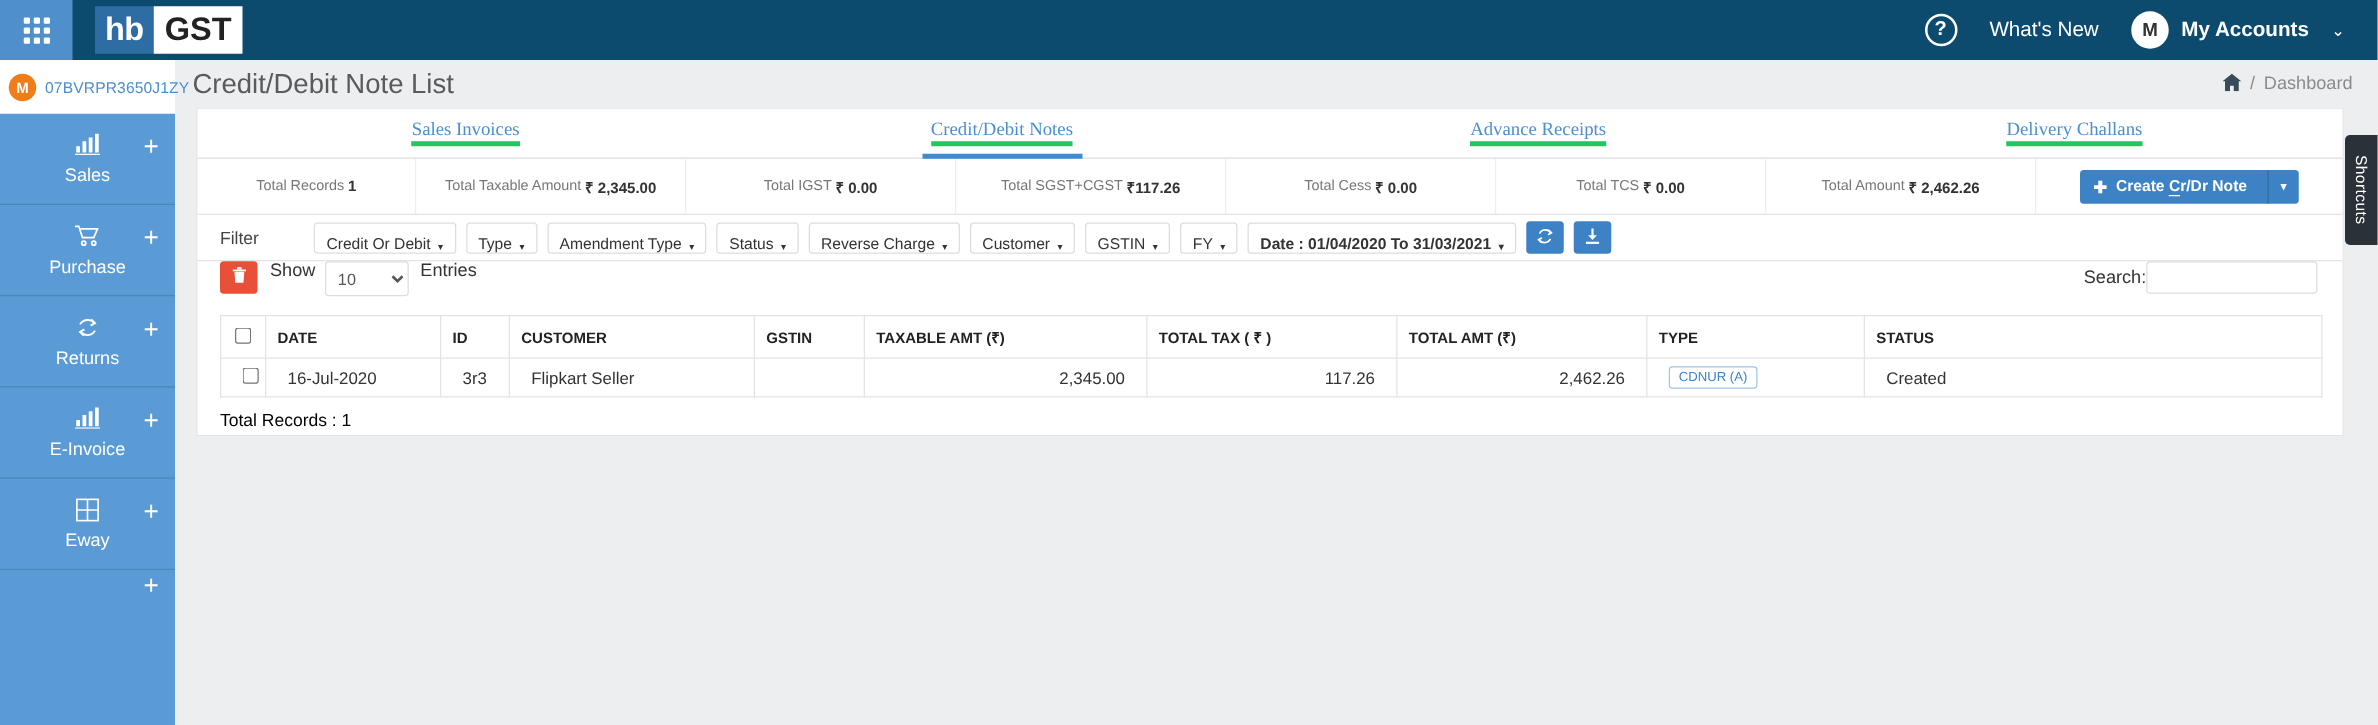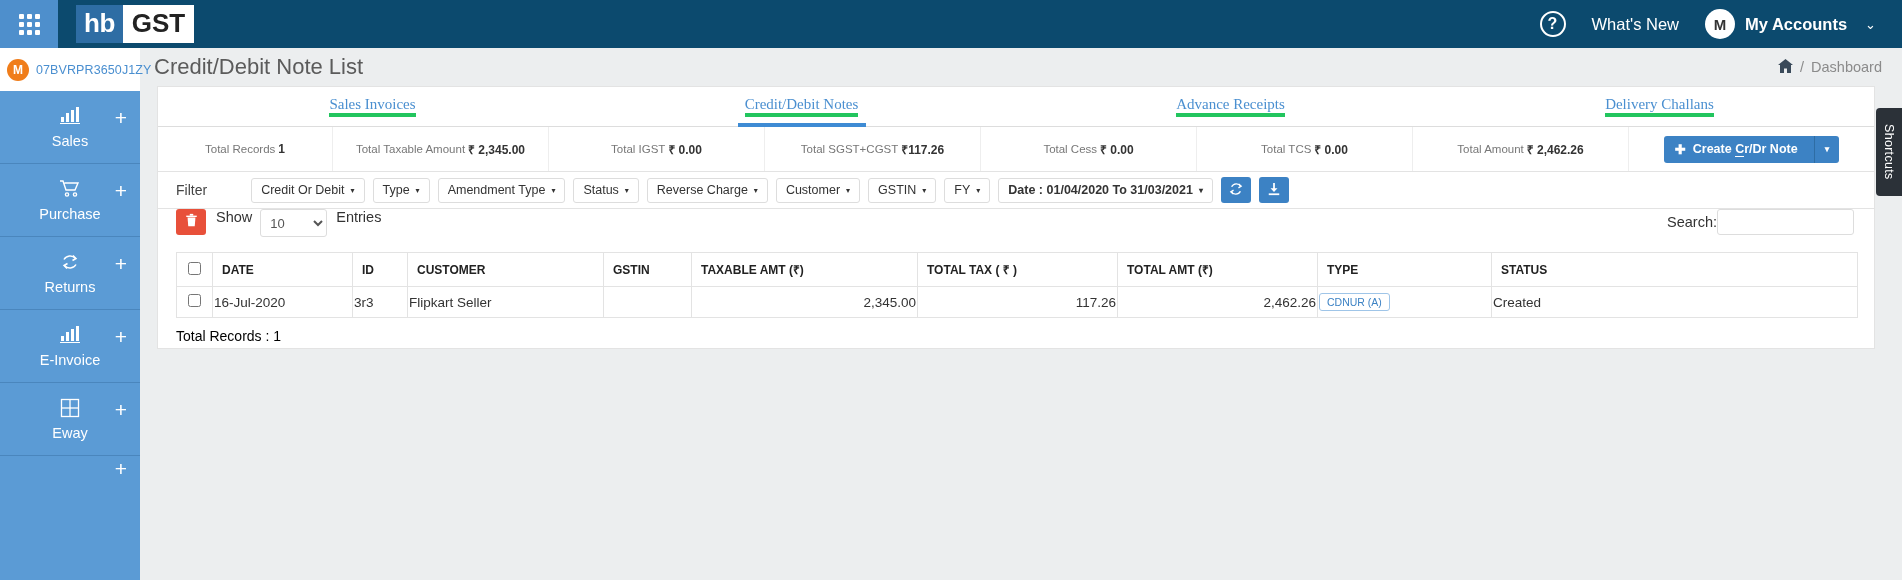--- a/index.html
+++ b/index.html
@@ -143,21 +143,21 @@
   .btn-create u { text-decoration: none; border-bottom: 1px solid #fff; }
 
   
   .filterbar {
     height: 37px; display: flex; align-items: center; gap: 8px;
     padding: 0 0 0 18px; border-bottom: 1px solid #e3e3e3; background:#fff;
   }
   .filter-label { font-size: 14px; color: #444; margin-right: 36px; }
   .fdrop {
     border: 1px solid #ddd; border-radius: 3px; height: 25px;
-    padding: 0 9px; display: flex; align-items: center; gap: 6px;
+    padding: 0 9px; display: flex; align-items: flex-end; gap: 6px;
     font-size: 12.5px; color: #333; background: #fff; cursor: pointer;
     white-space: nowrap;
   }
   .fdrop .caret { font-size: 8px; color: #333; }
   .fdrop.date { font-weight: bold; }
   .icon-btn {
     width: 30px; height: 26px; background: #3c82c4; border-radius: 3px;
     display: flex; align-items: center; justify-content: center;
     cursor: pointer; color: #fff; font-size: 14px;
   }
@@ -187,21 +187,21 @@
   }
 
   
   .tbl { width: 1682px; margin: 0 18px; border-collapse: collapse; table-layout: fixed; }
   .tbl th {
     font-size: 12px; font-weight: bold; color: #222; text-align: left;
     padding: 8px 9px; border: 1px solid #e3e3e3; background: #fff;
     white-space: nowrap;
   }
   .tbl td {
-    font-size: 13.5px; color: #333; padding: 6px 1px;
+    font-size: 13.5px; color: #333; padding: 6px 17px;
     border: 1px solid #e3e3e3; background: #fff;
   }
   .c-chk { width: 36px; text-align: center !important; }
   .c-chk input { width: 13px; height: 13px; cursor: pointer; }
   .num { text-align: right; }
   .badge {
     display: inline-block; border: 1px solid #9fc5e8; border-radius: 3px;
     color: #3c82c4; font-size: 10.5px; padding: 2px 7px; background: #fff;
   }
   .total-records { font-size: 14px; color: #000000; padding: 10px 0 0 18px; }

